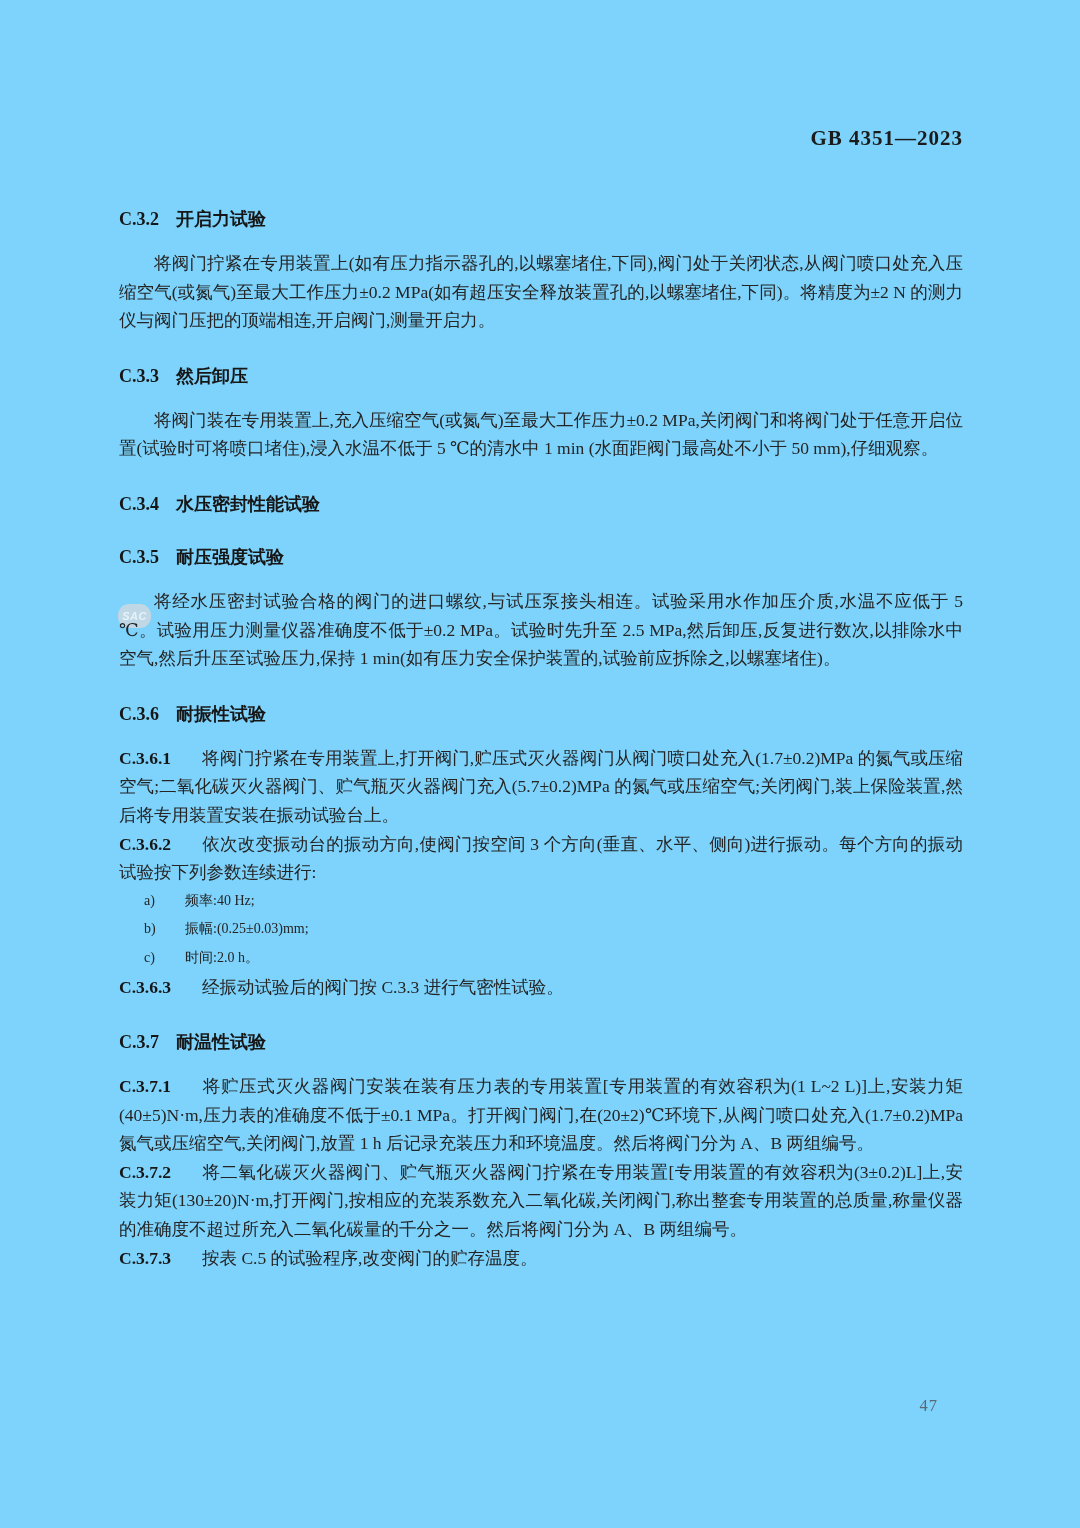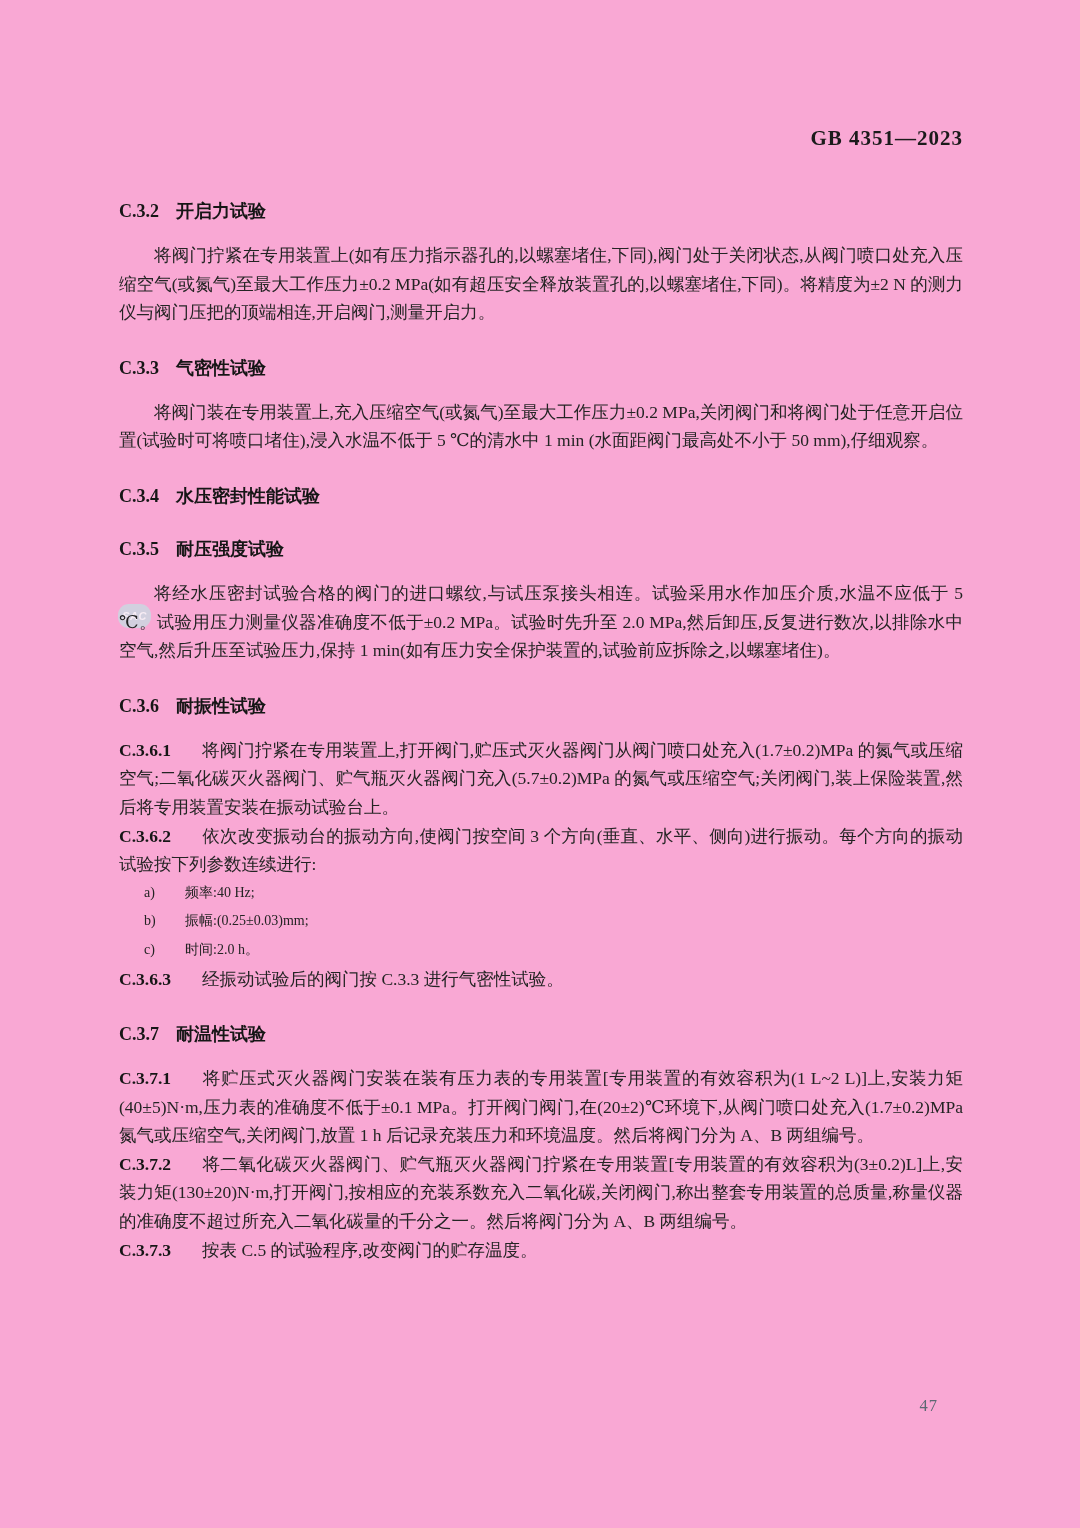--- a/index.html
+++ b/index.html
@@ -11,21 +11,21 @@
     width: 1080px;
     height: 1528px;
     position: relative;
     overflow: hidden;
     font-family: "Liberation Serif", "DejaVu Serif", serif;
     color: #242424;
   }
   .page {
     position: absolute;
     inset: 0;
-    background: #f9a8d4;
+    background: #7dd3fc;
   }
   .doc-number {
     position: absolute;
     top: 126px;
     right: 117px;
     font-size: 21px;
     font-weight: 700;
     letter-spacing: 1px;
     color: #1b1b1b;
   }
@@ -36,21 +36,21 @@
     width: 844px;
   }
   .clause-heading {
     font-size: 18px;
     font-weight: 700;
     color: #161616;
     margin: 29px 0 18px 0;
     line-height: 24px;
   }
   .clause-heading:first-child {
-    margin-top: 4px;
+    margin-top: 12px;
   }
   .clause-heading .clause-num {
     margin-right: 17px;
   }
   p.body-para {
     margin: 0;
     font-size: 17.5px;
     line-height: 28.6px;
     text-align: justify;
     color: #242424;
@@ -107,25 +107,25 @@
 
 <div class="page">
 
   <div class="doc-number">GB 4351—2023</div>
 
   <div class="sac-watermark">SAC</div>
 
   <main class="content">
       <div class="clause-heading"><span class="clause-num">C.3.2</span><span class="clause-title">开启力试验</span></div>
       <p class="body-para indent">将阀门拧紧在专用装置上(如有压力指示器孔的,以螺塞堵住,下同),阀门处于关闭状态,从阀门喷口处充入压缩空气(或氮气)至最大工作压力±0.2 MPa(如有超压安全释放装置孔的,以螺塞堵住,下同)。将精度为±2 N 的测力仪与阀门压把的顶端相连,开启阀门,测量开启力。</p>
-      <div class="clause-heading"><span class="clause-num">C.3.3</span><span class="clause-title">气密性试验</span></div>
+      <div class="clause-heading"><span class="clause-num">C.3.3</span><span class="clause-title">然后卸压</span></div>
       <p class="body-para indent">将阀门装在专用装置上,充入压缩空气(或氮气)至最大工作压力±0.2 MPa,关闭阀门和将阀门处于任意开启位置(试验时可将喷口堵住),浸入水温不低于 5 ℃的清水中 1 min (水面距阀门最高处不小于 50 mm),仔细观察。</p>
       <div class="clause-heading"><span class="clause-num">C.3.4</span><span class="clause-title">水压密封性能试验</span></div>
       <div class="clause-heading"><span class="clause-num">C.3.5</span><span class="clause-title">耐压强度试验</span></div>
-      <p class="body-para indent">将经水压密封试验合格的阀门的进口螺纹,与试压泵接头相连。试验采用水作加压介质,水温不应低于 5 ℃。试验用压力测量仪器准确度不低于±0.2 MPa。试验时先升至 2.0 MPa,然后卸压,反复进行数次,以排除水中空气,然后升压至试验压力,保持 1 min(如有压力安全保护装置的,试验前应拆除之,以螺塞堵住)。</p>
+      <p class="body-para indent">将经水压密封试验合格的阀门的进口螺纹,与试压泵接头相连。试验采用水作加压介质,水温不应低于 5 ℃。试验用压力测量仪器准确度不低于±0.2 MPa。试验时先升至 2.5 MPa,然后卸压,反复进行数次,以排除水中空气,然后升压至试验压力,保持 1 min(如有压力安全保护装置的,试验前应拆除之,以螺塞堵住)。</p>
       <div class="clause-heading"><span class="clause-num">C.3.6</span><span class="clause-title">耐振性试验</span></div>
       <p class="body-para"><span class="inline-clause-num">C.3.6.1</span><span class="clause-text">将阀门拧紧在专用装置上,打开阀门,贮压式灭火器阀门从阀门喷口处充入(1.7±0.2)MPa 的氮气或压缩空气;二氧化碳灭火器阀门、贮气瓶灭火器阀门充入(5.7±0.2)MPa 的氮气或压缩空气;关闭阀门,装上保险装置,然后将专用装置安装在振动试验台上。</span></p>
       <p class="body-para"><span class="inline-clause-num">C.3.6.2</span><span class="clause-text">依次改变振动台的振动方向,使阀门按空间 3 个方向(垂直、水平、侧向)进行振动。每个方向的振动试验按下列参数连续进行:</span></p>
       <div class="list-item"><span class="item-label">a)</span><span class="item-text">频率:40 Hz;</span></div>
       <div class="list-item"><span class="item-label">b)</span><span class="item-text">振幅:(0.25±0.03)mm;</span></div>
       <div class="list-item"><span class="item-label">c)</span><span class="item-text">时间:2.0 h。</span></div>
       <p class="body-para"><span class="inline-clause-num">C.3.6.3</span><span class="clause-text">经振动试验后的阀门按 C.3.3 进行气密性试验。</span></p>
       <div class="clause-heading"><span class="clause-num">C.3.7</span><span class="clause-title">耐温性试验</span></div>
       <p class="body-para"><span class="inline-clause-num">C.3.7.1</span><span class="clause-text">将贮压式灭火器阀门安装在装有压力表的专用装置[专用装置的有效容积为(1 L~2 L)]上,安装力矩(40±5)N·m,压力表的准确度不低于±0.1 MPa。打开阀门阀门,在(20±2)℃环境下,从阀门喷口处充入(1.7±0.2)MPa 氮气或压缩空气,关闭阀门,放置 1 h 后记录充装压力和环境温度。然后将阀门分为 A、B 两组编号。</span></p>
       <p class="body-para"><span class="inline-clause-num">C.3.7.2</span><span class="clause-text">将二氧化碳灭火器阀门、贮气瓶灭火器阀门拧紧在专用装置[专用装置的有效容积为(3±0.2)L]上,安装力矩(130±20)N·m,打开阀门,按相应的充装系数充入二氧化碳,关闭阀门,称出整套专用装置的总质量,称量仪器的准确度不超过所充入二氧化碳量的千分之一。然后将阀门分为 A、B 两组编号。</span></p>

